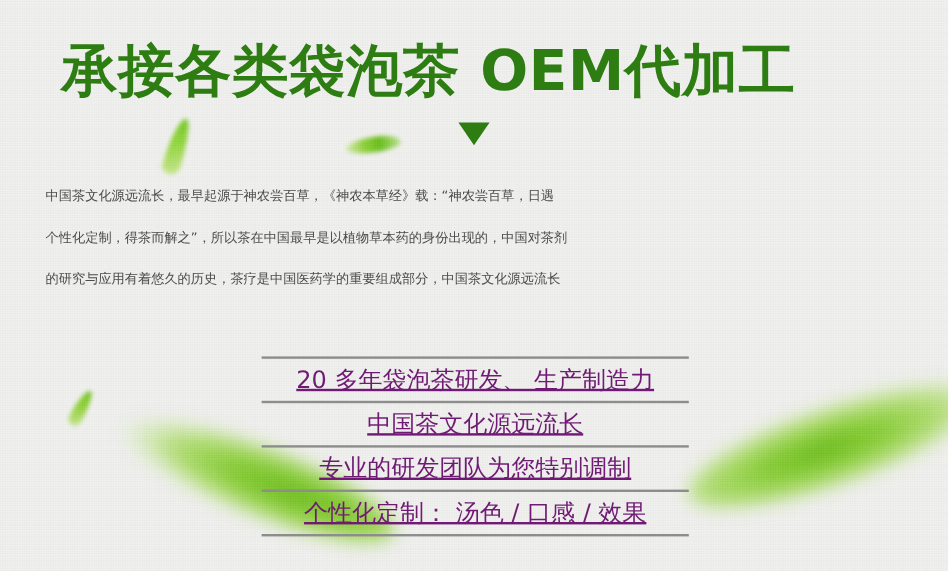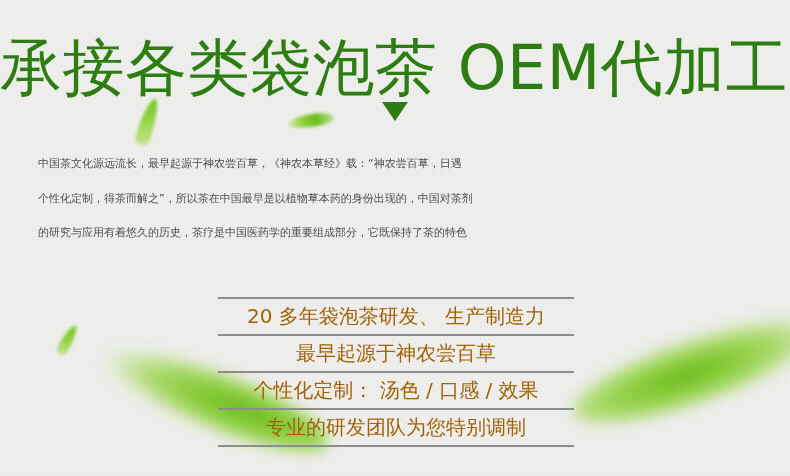--- a/index.html
+++ b/index.html
@@ -103,22 +103,22 @@
 
   
   .headline {
     position: absolute;
     z-index: 2;
     top: 34px;
     left: 0;
     width: 714px;
     text-align: center;
     font-family: "DejaVu Sans", "Liberation Sans", sans-serif;
-    font-size: 62px;
-    font-weight: 400;
+    font-size: 47px;
+    font-weight: 700;
     letter-spacing: 0.5px;
     line-height: 1.1;
     color: #2d7d12;
     white-space: nowrap;
   }
 
   .arrow-marker {
     position: absolute;
     z-index: 2;
     left: 50%;
@@ -157,23 +157,24 @@
     border-top: 2px solid #8d8d8d;
     border-bottom: 2px solid #8d8d8d;
   }
 
   .feature-row {
     height: 35px;
     line-height: 35px;
     text-align: center;
     font-family: "DejaVu Sans", "Liberation Sans", sans-serif;
     font-size: 20px;
-    color: #a16207;
+    color: #701a75;
     white-space: nowrap;
     border-bottom: 2px solid #8d8d8d;
+    text-decoration: underline;
   }
   .feature-row:last-child { border-bottom: none; }
 </style>
 </head>
 <body>
 
 <div id="promo-banner">
 
   <div class="leaf leaf-sprout-left"></div>
   <div class="leaf leaf-small-mid"></div>
@@ -181,23 +182,23 @@
   <div class="leaf leaf-big-bottom-left"></div>
   <div class="leaf leaf-big-bottom-right"></div>
 
   <div class="headline">承接各类袋泡茶 OEM代加工</div>
 
   <div class="arrow-marker"></div>
 
   <div class="intro">
     <p>中国茶文化源远流长，最早起源于神农尝百草，《神农本草经》载：“神农尝百草，日遇</p>
     <p>个性化定制，得茶而解之”，所以茶在中国最早是以植物草本药的身份出现的，中国对茶剂</p>
-    <p>的研究与应用有着悠久的历史，茶疗是中国医药学的重要组成部分，它既保持了茶的特色</p>
+    <p>的研究与应用有着悠久的历史，茶疗是中国医药学的重要组成部分，中国茶文化源远流长</p>
   </div>
 
   <div class="feature-list">
     <div class="feature-row">20 多年袋泡茶研发、 生产制造力</div>
-    <div class="feature-row">最早起源于神农尝百草</div>
+    <div class="feature-row">中国茶文化源远流长</div>
+    <div class="feature-row">专业的研发团队为您特别调制</div>
     <div class="feature-row">个性化定制： 汤色 / 口感 / 效果</div>
-    <div class="feature-row">专业的研发团队为您特别调制</div>
   </div>
 
 </div>
 
 </body></html>

